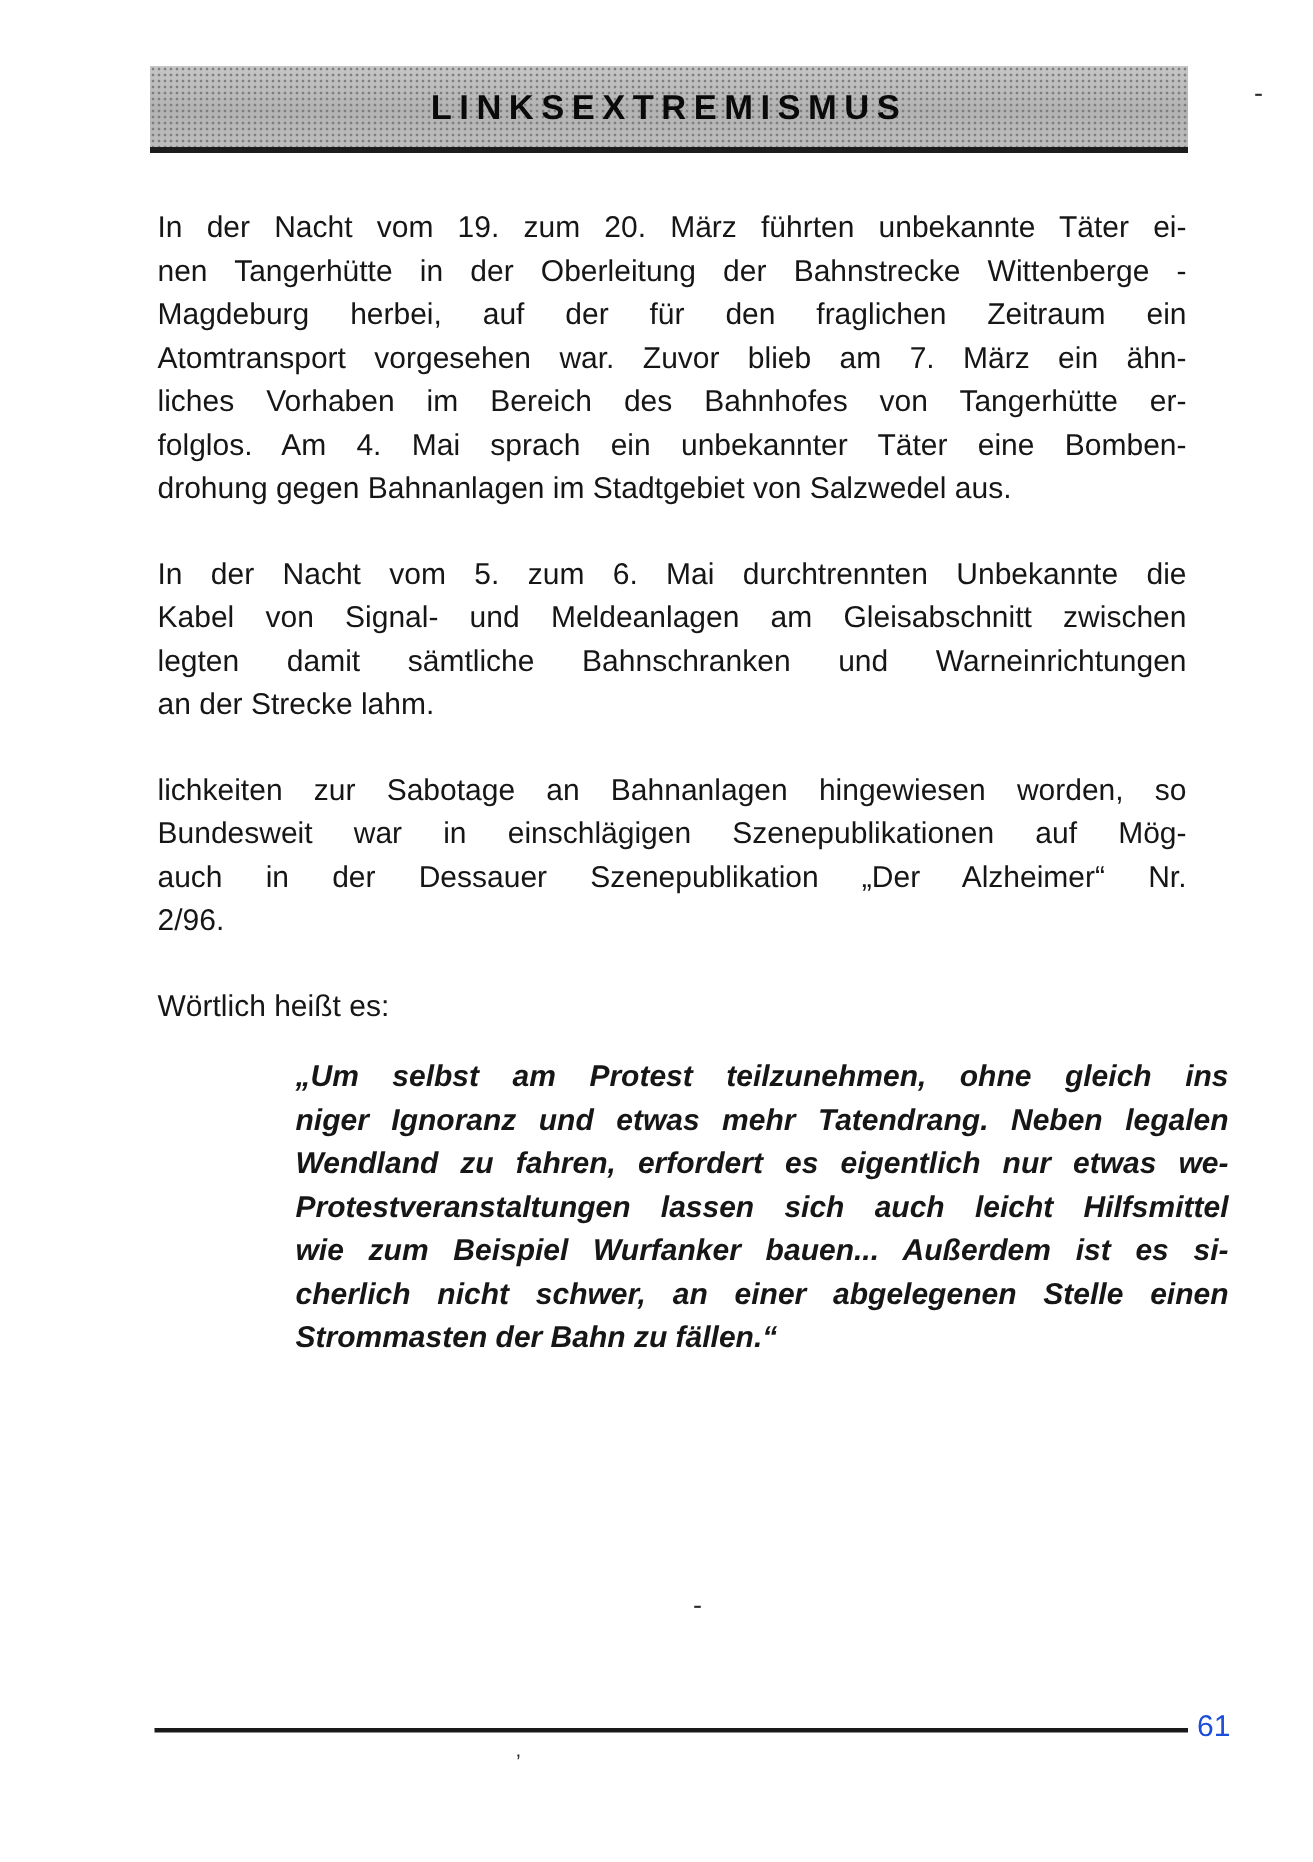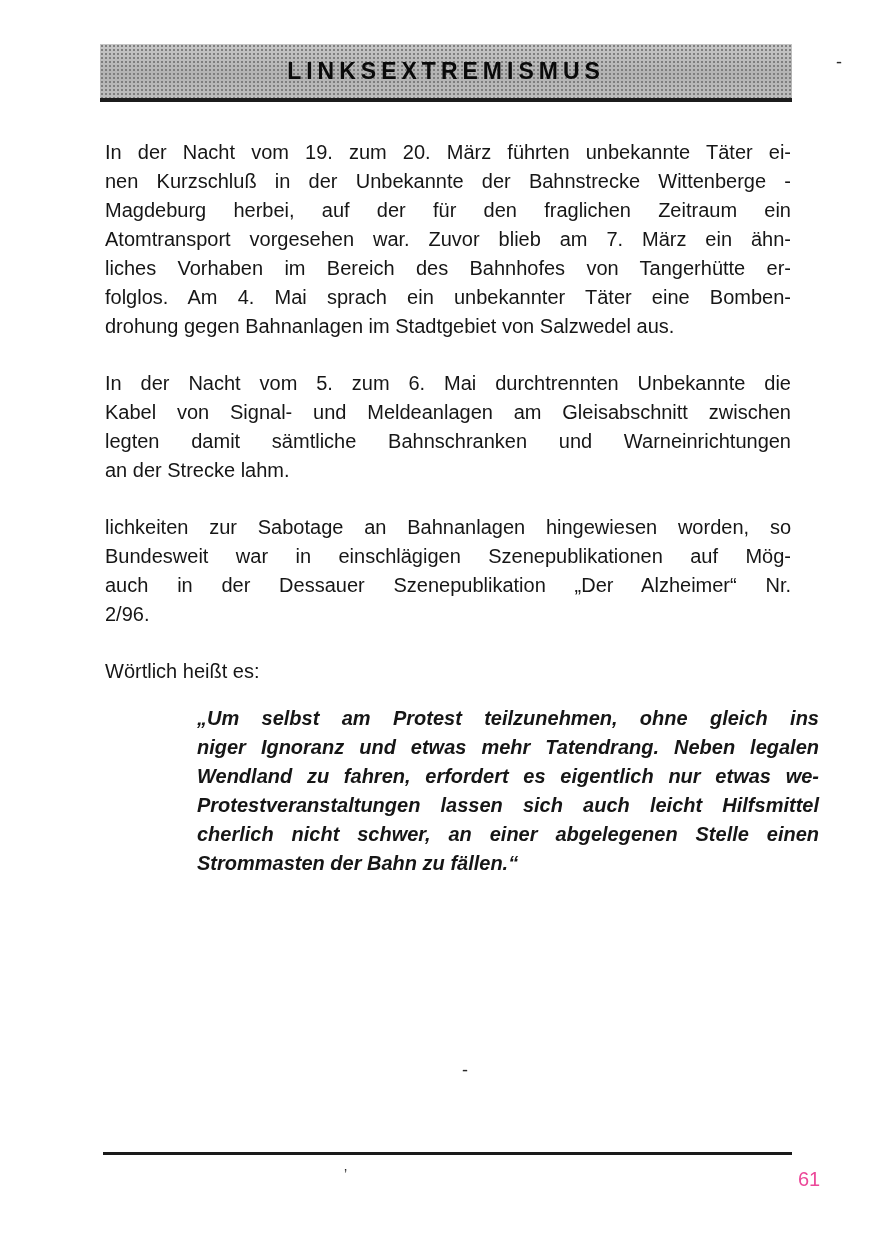--- a/index.html
+++ b/index.html
@@ -65,23 +65,23 @@
     position: absolute;
     left: 103px;
     top: 1152px;
     width: 689px;
     height: 3px;
     background: #1a1a1a;
   }
   .page-number {
     position: absolute;
     left: 798px;
-    top: 1168px;
+    top: 1140px;
     font-size: 20px;
-    color: #ec4899;
+    color: #1d4ed8;
   }
   .artifact {
     position: absolute;
     font-size: 18px;
     color: #2a2a2a;
   }
   .artifact.a-header { left: 836px; top: 52px; }
   .artifact.a-middle { left: 462px; top: 1060px; }
   .artifact.a-bottom { left: 344px; top: 1166px; font-size: 14px; }
 </style>
@@ -93,21 +93,21 @@
   <div class="header-band">
     <span class="header-title">LINKSEXTREMISMUS</span>
   </div>
 
   <span class="artifact a-header">-</span>
 
   <div class="content">
 
     <div class="para">
       <div class="line">In der Nacht vom 19. zum 20. März führten unbekannte Täter ei-</div>
-      <div class="line">nen Kurzschluß in der Unbekannte der Bahnstrecke Wittenberge -</div>
+      <div class="line">nen Tangerhütte in der Oberleitung der Bahnstrecke Wittenberge -</div>
       <div class="line">Magdeburg herbei, auf der für den fraglichen Zeitraum ein</div>
       <div class="line">Atomtransport vorgesehen war. Zuvor blieb am 7. März ein ähn-</div>
       <div class="line">liches Vorhaben im Bereich des Bahnhofes von Tangerhütte er-</div>
       <div class="line">folglos. Am 4. Mai sprach ein unbekannter Täter eine Bomben-</div>
       <div class="line last">drohung gegen Bahnanlagen im Stadtgebiet von Salzwedel aus.</div>
     </div>
 
     <div class="para">
       <div class="line">In der Nacht vom 5. zum 6. Mai durchtrennten Unbekannte die</div>
       <div class="line">Kabel von Signal- und Meldeanlagen am Gleisabschnitt zwischen</div>
@@ -122,20 +122,21 @@
       <div class="line last">2/96.</div>
     </div>
 
     <div class="lead-in">Wörtlich heißt es:</div>
 
     <div class="quote-block">
       <div class="line">„Um selbst am Protest teilzunehmen, ohne gleich ins</div>
       <div class="line">niger Ignoranz und etwas mehr Tatendrang. Neben legalen</div>
       <div class="line">Wendland zu fahren, erfordert es eigentlich nur etwas we-</div>
       <div class="line">Protestveranstaltungen lassen sich auch leicht Hilfsmittel</div>
+      <div class="line">wie zum Beispiel Wurfanker bauen... Außerdem ist es si-</div>
       <div class="line">cherlich nicht schwer, an einer abgelegenen Stelle einen</div>
       <div class="line last">Strommasten der Bahn zu fällen.“</div>
     </div>
 
   </div>
 
   <span class="artifact a-middle">-</span>
 
   <div class="footer-rule"></div>
 

